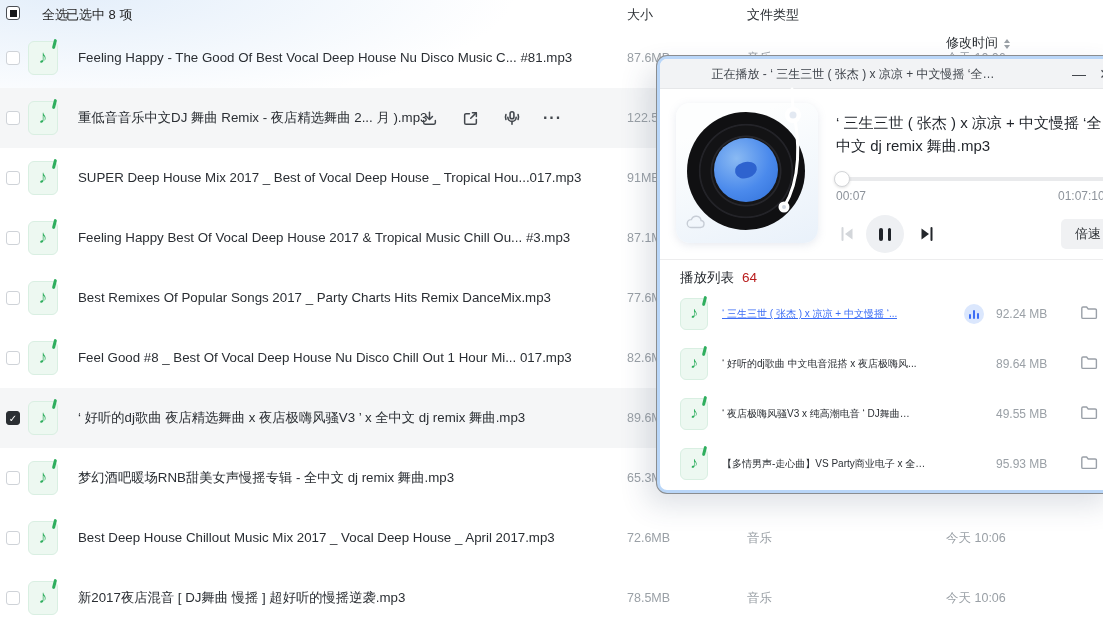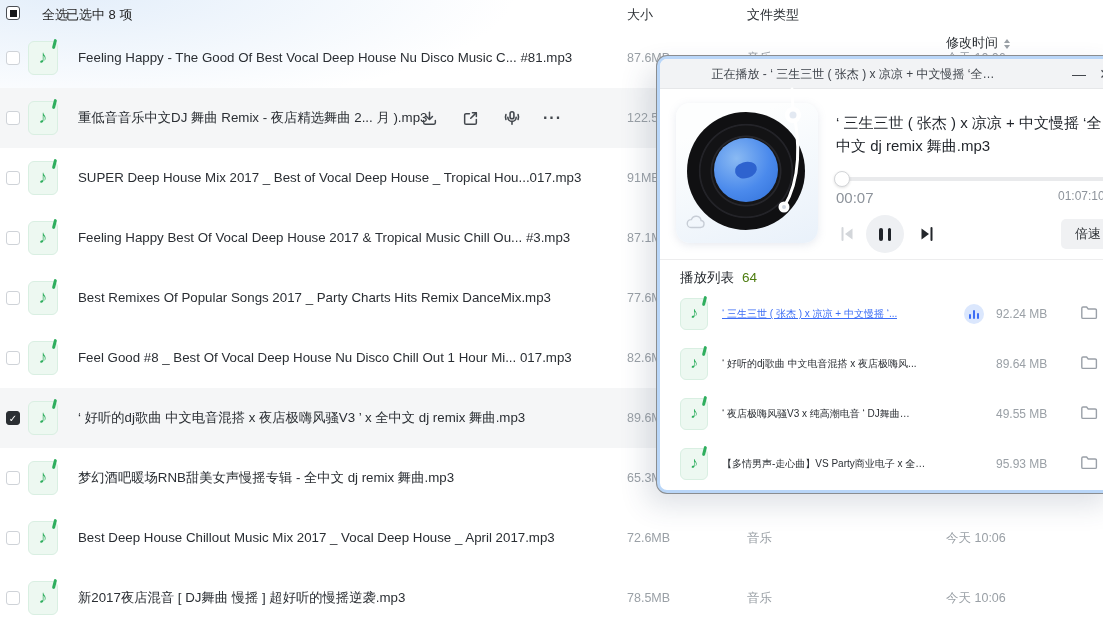--- a/index.html
+++ b/index.html
@@ -71,31 +71,31 @@
   .label { position:absolute; left:27px; top:26px; width:64px; height:64px; border-radius:50%;
     background:radial-gradient(circle at 35% 32%, #8abaf3 0%, #4b8aec 55%, #2f6fd8 100%); }
   .label::after { content:""; position:absolute; left:21px; top:24px; width:22px; height:16px; background:#2e63cf; border-radius:45% 55% 50% 50%; transform:rotate(-18deg); }
   .art svg.arm { position:absolute; left:0; top:0; overflow:visible; }
   .cloud { position:absolute; left:10px; top:112px; }
 
   
   .song { position:absolute; left:176px; top:52px; width:274px; font-size:15px; line-height:1.55; color:#1f2329; }
   .ptrack { position:absolute; left:176px; top:118px; width:286px; height:4px; border-radius:2px; background:#e9eaec; cursor:pointer; }
   .phandle { position:absolute; left:-2px; top:-6px; width:16px; height:16px; border-radius:50%; background:#fff; border:1px solid #d3d5d8; box-shadow:0 1px 3px rgba(0,0,0,.12); }
-  .t-cur { position:absolute; left:176px; top:130px; font-size:15px; color:#8d939b; }
+  .t-cur { position:absolute; left:176px; top:130px; font-size:12px; color:#8d939b; }
   .t-total { position:absolute; left:398px; top:130px; font-size:12px; color:#8d939b; }
   .ctl-prev { position:absolute; left:176px; top:164px; width:22px; height:22px; cursor:pointer; }
   .ctl-play { position:absolute; left:206px; top:156px; width:38px; height:38px; border-radius:50%; background:#eef0f3; display:flex; align-items:center; justify-content:center; gap:5px; cursor:pointer; }
   .ctl-play i { width:3.5px; height:13px; background:#1f2329; border-radius:2px; }
   .ctl-next { position:absolute; left:256px; top:164px; width:22px; height:22px; cursor:pointer; }
   .ctl-speed { position:absolute; left:401px; top:160px; height:30px; padding:0 14px; line-height:30px; background:#f0f1f3; border-radius:5px; font-size:13px; color:#2a2e33; cursor:pointer; }
 
   .pdivider { position:absolute; left:0; top:200px; width:100%; height:1px; background:#ededee; }
   .pl-head { position:absolute; left:20px; top:210px; font-size:13.5px; color:#1f2329; font-weight:500; }
-  .pl-head .cnt { margin-left:8px; font-weight:400; color:#4d7c0f; }
+  .pl-head .cnt { margin-left:8px; font-weight:400; color:#b91c1c; }
   .plist { position:absolute; left:0; top:230px; width:100%; }
   .pitem { position:relative; height:50px; cursor:pointer; }
   .pitem .ficon { left:20px; top:9px; width:28px; height:32px; }
   .pitem .ficon .note { font-size:16px; }
   .pname { position:absolute; left:62px; top:0; line-height:50px; font-size:10px; color:#2a2e33; white-space:nowrap; max-width:240px; overflow:hidden; }
   .pitem.playing .pname { color:#3d6ef5; text-decoration:underline; }
   .eq { position:absolute; left:304px; top:15px; width:20px; height:20px; border-radius:50%; background:#dbe7fd; display:none; align-items:flex-end; justify-content:center; gap:2px; padding-bottom:5px; }
   .pitem.playing .eq { display:flex; }
   .eq i { width:2px; background:#3d6ef5; border-radius:1px; }
   .eq i:nth-child(1){height:5px;} .eq i:nth-child(2){height:9px;} .eq i:nth-child(3){height:6px;}
@@ -223,21 +223,21 @@
     </div>
 
     <div class="frow selected">
       <span class="cb checked">
           <span class="tick">✓</span>
         </span>
       <span class="ficon">
           <span class="note">♪</span>
           <span class="dogear"></span>
         </span>
-      <span class="fname">‘ 好听的dj歌曲 中文电音混搭 x 夜店极嗨风骚V3 ’ x 全中文 dj remix 舞曲.mp3</span>
+      <span class="fname">‘ 好听的dj歌曲 夜店精选舞曲 x 夜店极嗨风骚V3 ’ x 全中文 dj remix 舞曲.mp3</span>
 
       <span class="fsize col-size">89.6MB</span>
       <span class="ftype col-type"></span>
       <span class="ftime col-time"></span>
     </div>
 
     <div class="frow">
       <span class="cb"></span>
       <span class="ficon">
           <span class="note">♪</span>

